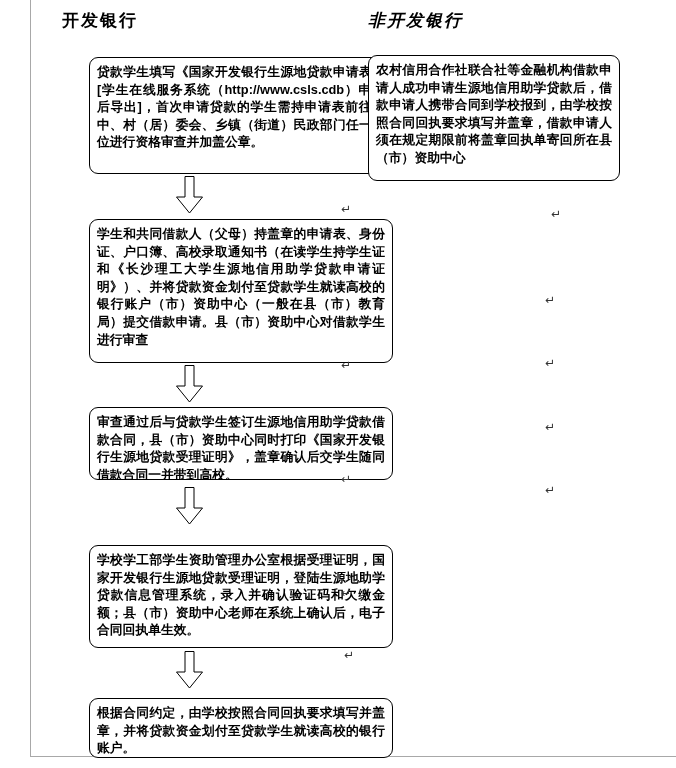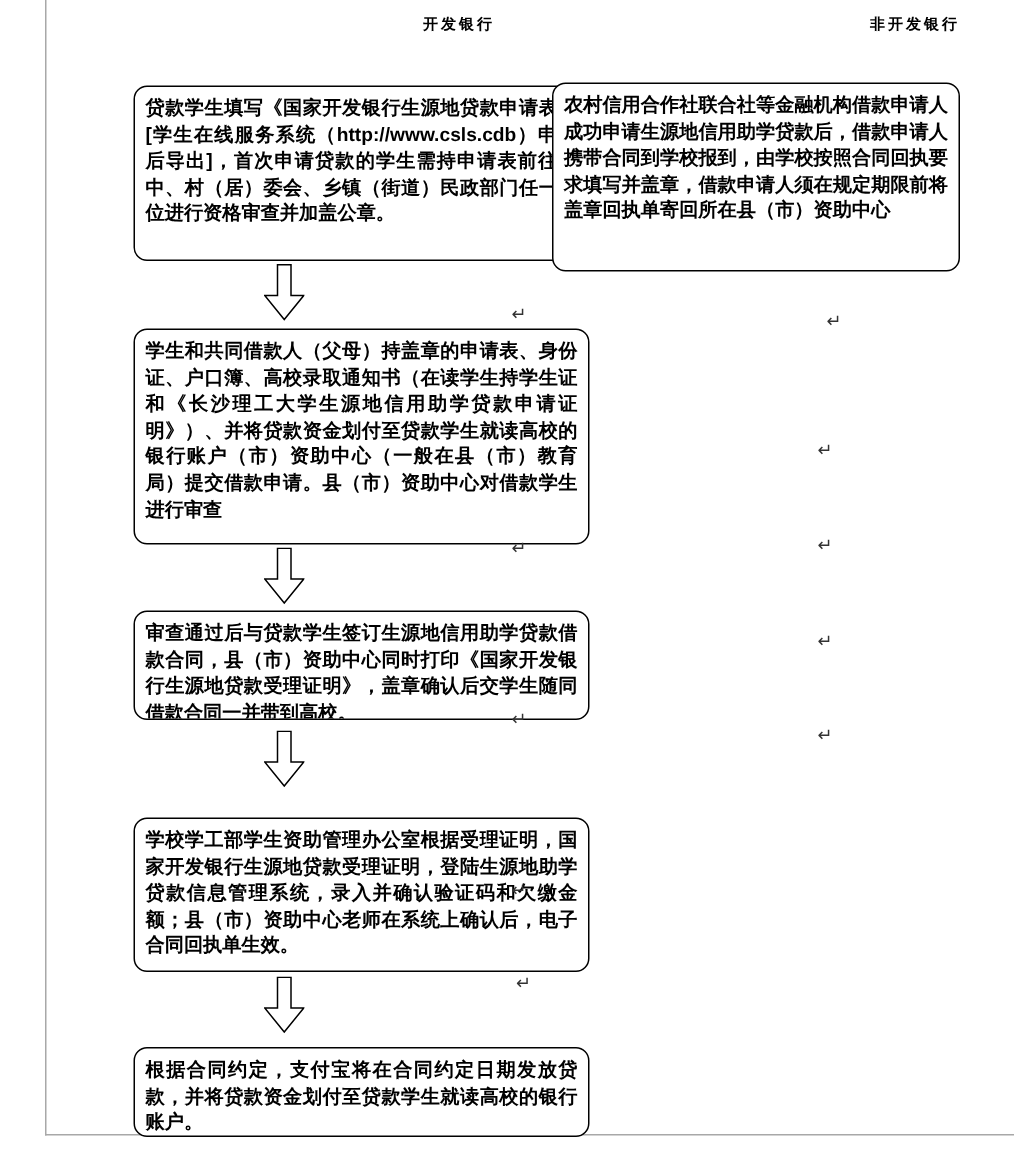--- a/index.html
+++ b/index.html
@@ -11,42 +11,42 @@
     color:#000;
     overflow:hidden;
   }
   .edge { position:absolute; background:#a8a8a8; }
   .edge-left { left:30px; top:0; width:1px; height:757px; }
   .edge-bottom { left:30px; top:756px; width:646px; height:1px; }
 
   .col-title {
     position:absolute;
     font-weight:bold;
-    font-size:10px;
+    font-size:17px;
     letter-spacing:2px;
-    text-align:right;
+    text-align:left;
   }
   .title-left  { left:62px;  width:268px; top:9px; }
-  .title-right { left:368px; width:272px; top:9px; }
+  .title-right { left:368px; width:272px; top:9px;font-style:italic; }
 
   .fbox {
     position:absolute;
     box-sizing:border-box;
     border:1px solid #000;
     border-radius:9px;
     background:#fff;
     padding:5px 7px 4px 7px;
     font-weight:bold;
     font-size:12.8px;
     line-height:17.6px;
     text-align:justify;
     overflow:hidden;
   }
   .lbox { left:52px; width:304px;margin-left:37px; }
-  .rbox { left:368px; width:272px; }
+  .rbox { left:368px; width:252px; }
 
   #box1 { top:57px;  height:117px; }
   #box2 { top:219px; height:144px; }
   #box3 { top:407px; height:73px;  }
   #box4 { top:545px; height:103px; }
   #box5 { top:698px; height:60px;  }
   #boxR { top:55px;  height:126px; }
 
   .arrow { position:absolute; left:176px; width:27px; height:38px; }
   #arrow1 { top:176px; }
@@ -90,21 +90,21 @@
   <svg id="arrow3" class="arrow" viewBox="0 0 27 38">
     <path d="M9 0.5 L18 0.5 L18 21 L26.5 21 L13.5 37 L0.5 21 L9 21 Z" fill="#ffffff" stroke="#000000" stroke-width="1"></path>
   </svg>
 
   <div id="box4" class="fbox lbox">学校学工部学生资助管理办公室根据受理证明，国家开发银行生源地贷款受理证明，登陆生源地助学贷款信息管理系统，录入并确认验证码和欠缴金额；县（市）资助中心老师在系统上确认后，电子合同回执单生效。</div>
 
   <svg id="arrow4" class="arrow" viewBox="0 0 27 38">
     <path d="M9 0.5 L18 0.5 L18 21 L26.5 21 L13.5 37 L0.5 21 L9 21 Z" fill="#ffffff" stroke="#000000" stroke-width="1"></path>
   </svg>
 
-  <div id="box5" class="fbox lbox">根据合同约定，支付宝将在合同约定日期发放贷款，并将贷款资金划付至贷款学生就读高校的银行账户。</div>
+  <div id="box5" class="fbox lbox">根据合同约定，由学校按照合同回执要求填写并盖章，并将贷款资金划付至贷款学生就读高校的银行账户。</div>
 
   <div id="boxR" class="fbox rbox">农村信用合作社联合社等金融机构借款申请人成功申请生源地信用助学贷款后，借款申请人携带合同到学校报到，由学校按照合同回执要求填写并盖章，借款申请人须在规定期限前将盖章回执单寄回所在县（市）资助中心</div>
 
   <span class="pmark" style="left:341px; top:203px;">↵</span>
   <span class="pmark" style="left:341px; top:359px;">↵</span>
   <span class="pmark" style="left:341px; top:473px;">↵</span>
   <span class="pmark" style="left:341px; top:587px;">↵</span>
   <span class="pmark" style="left:344px; top:649px;">↵</span>
   <span class="pmark" style="left:551px; top:208px;">↵</span>
   <span class="pmark" style="left:545px; top:294px;">↵</span>

